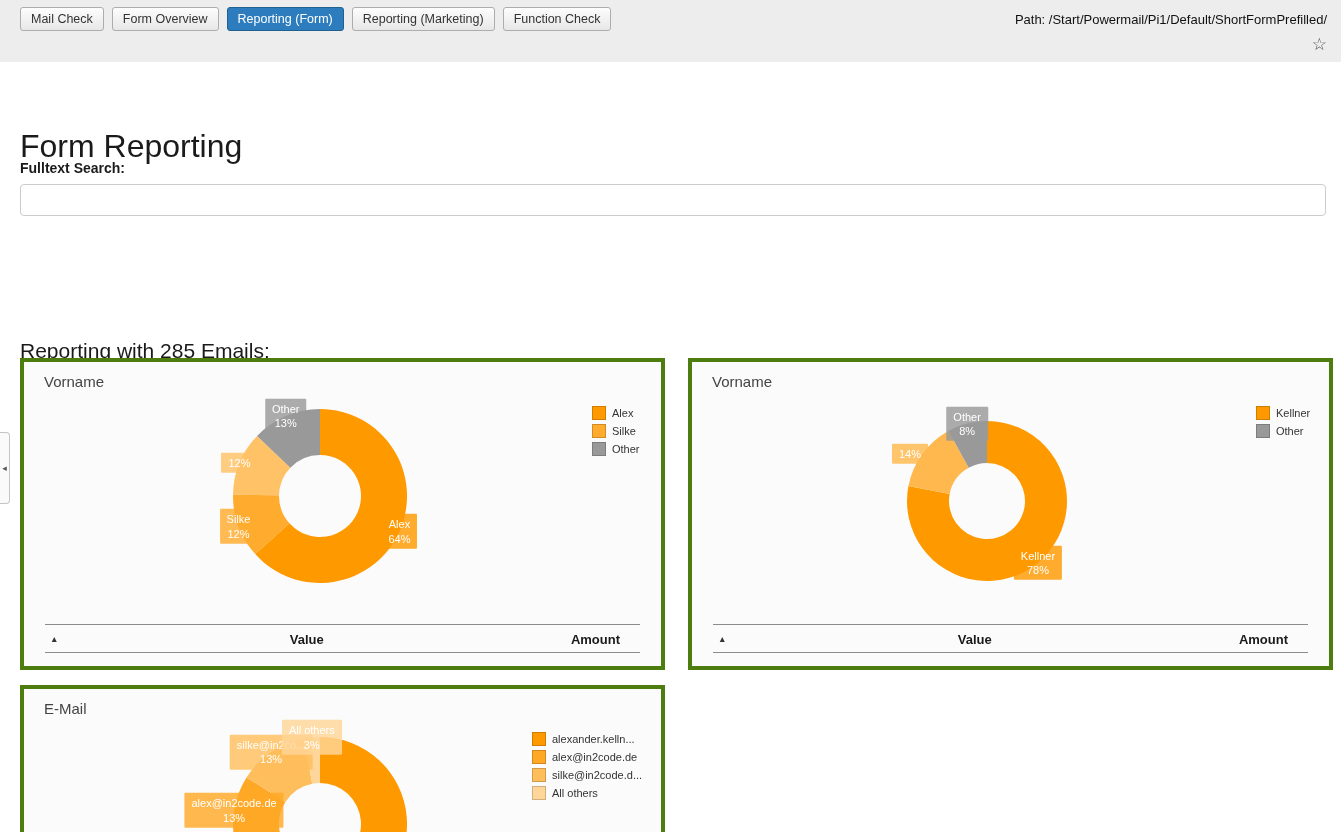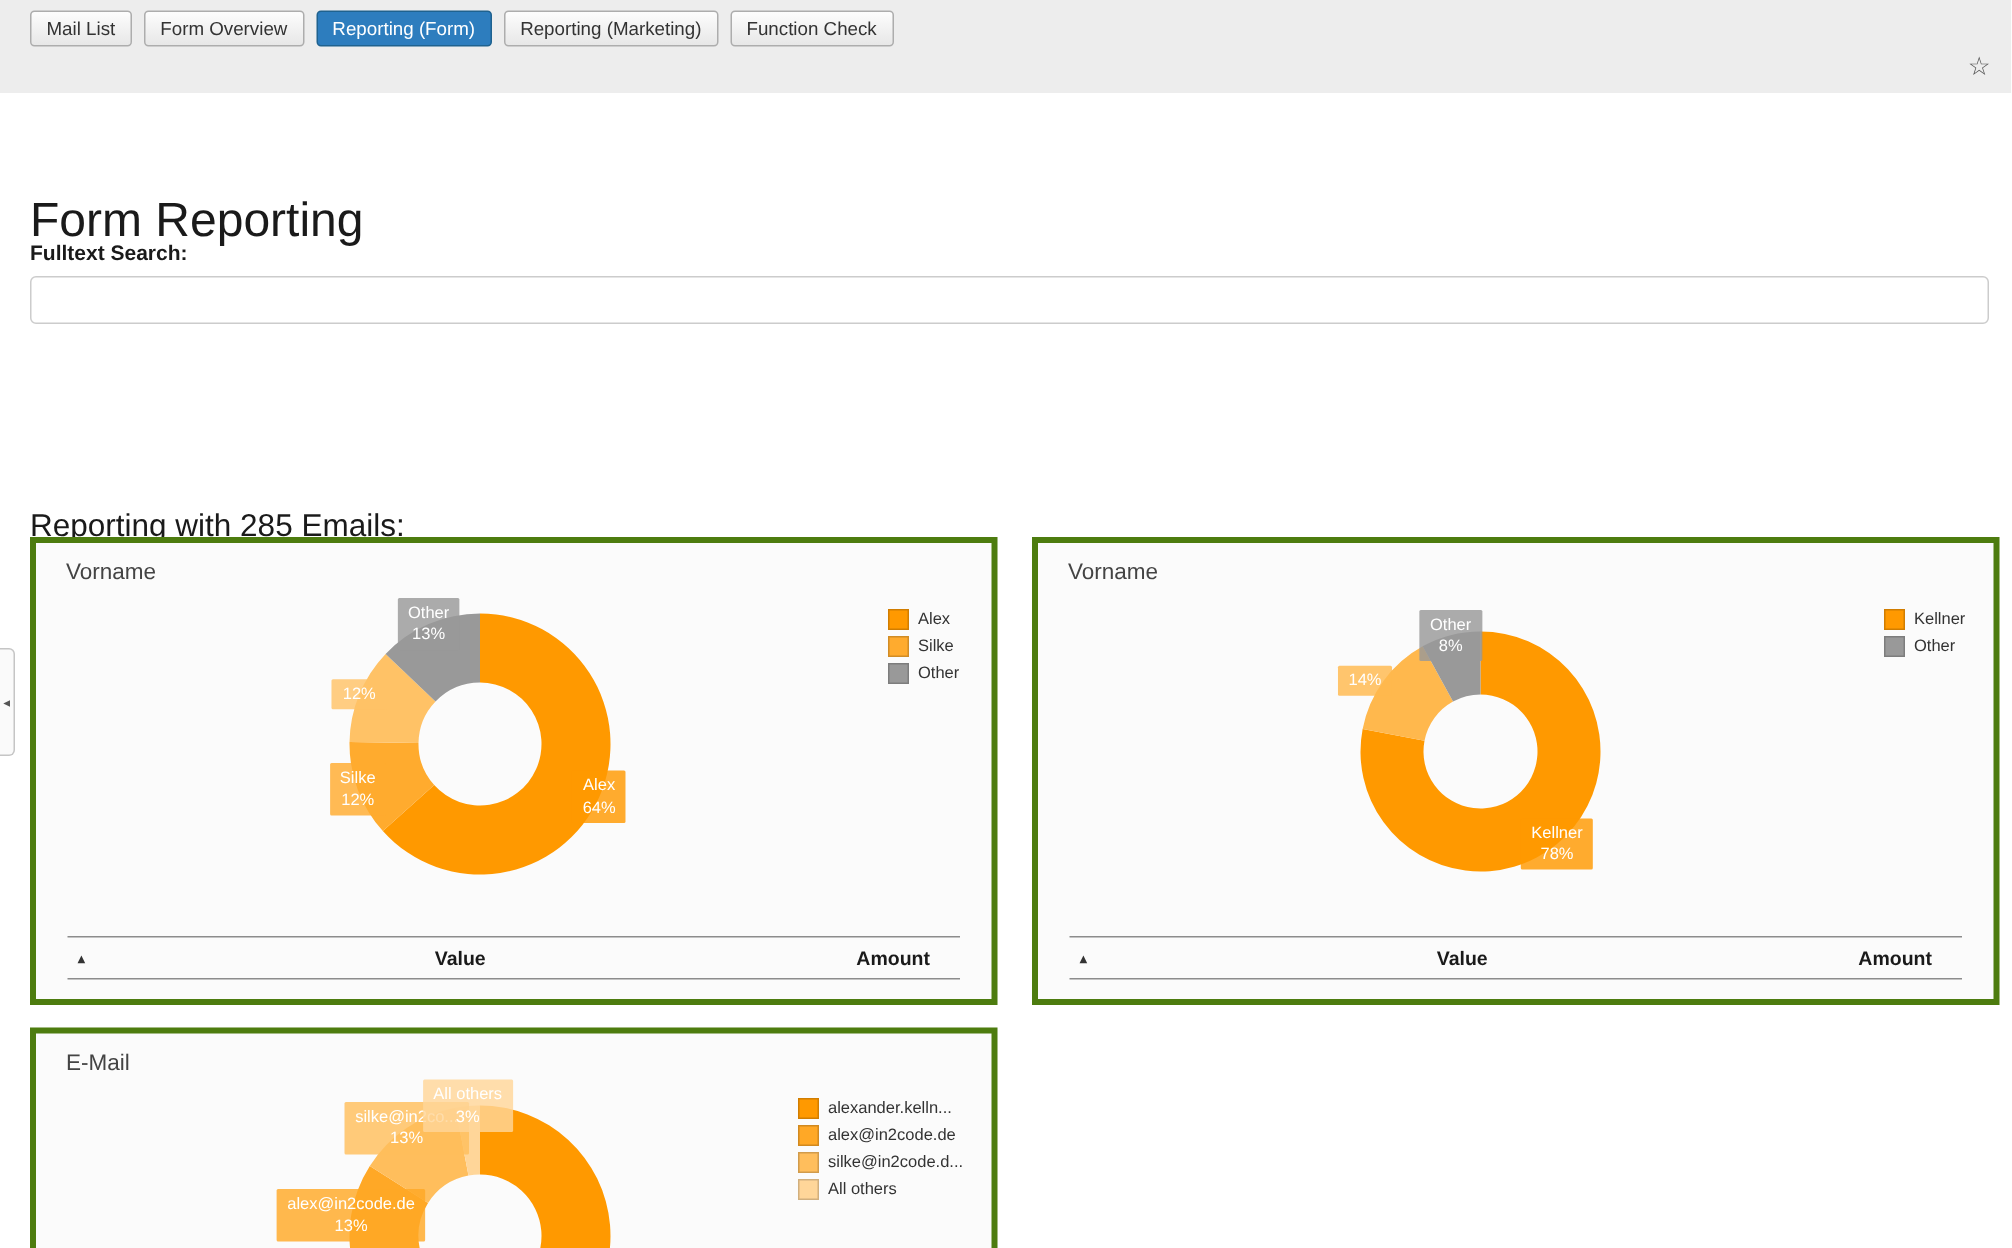--- a/index.html
+++ b/index.html
@@ -52,26 +52,27 @@
   .panel-footer .col-value{left:44%;transform:translate(-50%,-50%);text-align:right;}
   .panel-footer .col-amount{right:20px;}
 </style>
 </head>
 <body>
 
 <div class="screen">
 
   <div class="topbar">
     <div class="tabs">
-      <button class="tab">Mail List</button>
+      <button class="tab">Mail Check</button>
       <button class="tab">Form Overview</button>
       <button class="tab active">Reporting (Form)</button>
       <button class="tab">Reporting (Marketing)</button>
       <button class="tab">Function Check</button>
     </div>
+    <div class="path">Path: /Start/Powermail/Pi1/Default/ShortFormPrefilled/</div>
     <div class="fav">☆</div>
   </div>
 
   <div class="collapse-handle">◂</div>
 
   <h1 class="h1">Form Reporting</h1>
   <div class="search-label">Fulltext Search:</div>
   <input class="search-input" type="text" value="" style="">
   <h2 class="h2">Reporting with 285 Emails:</h2>
 

